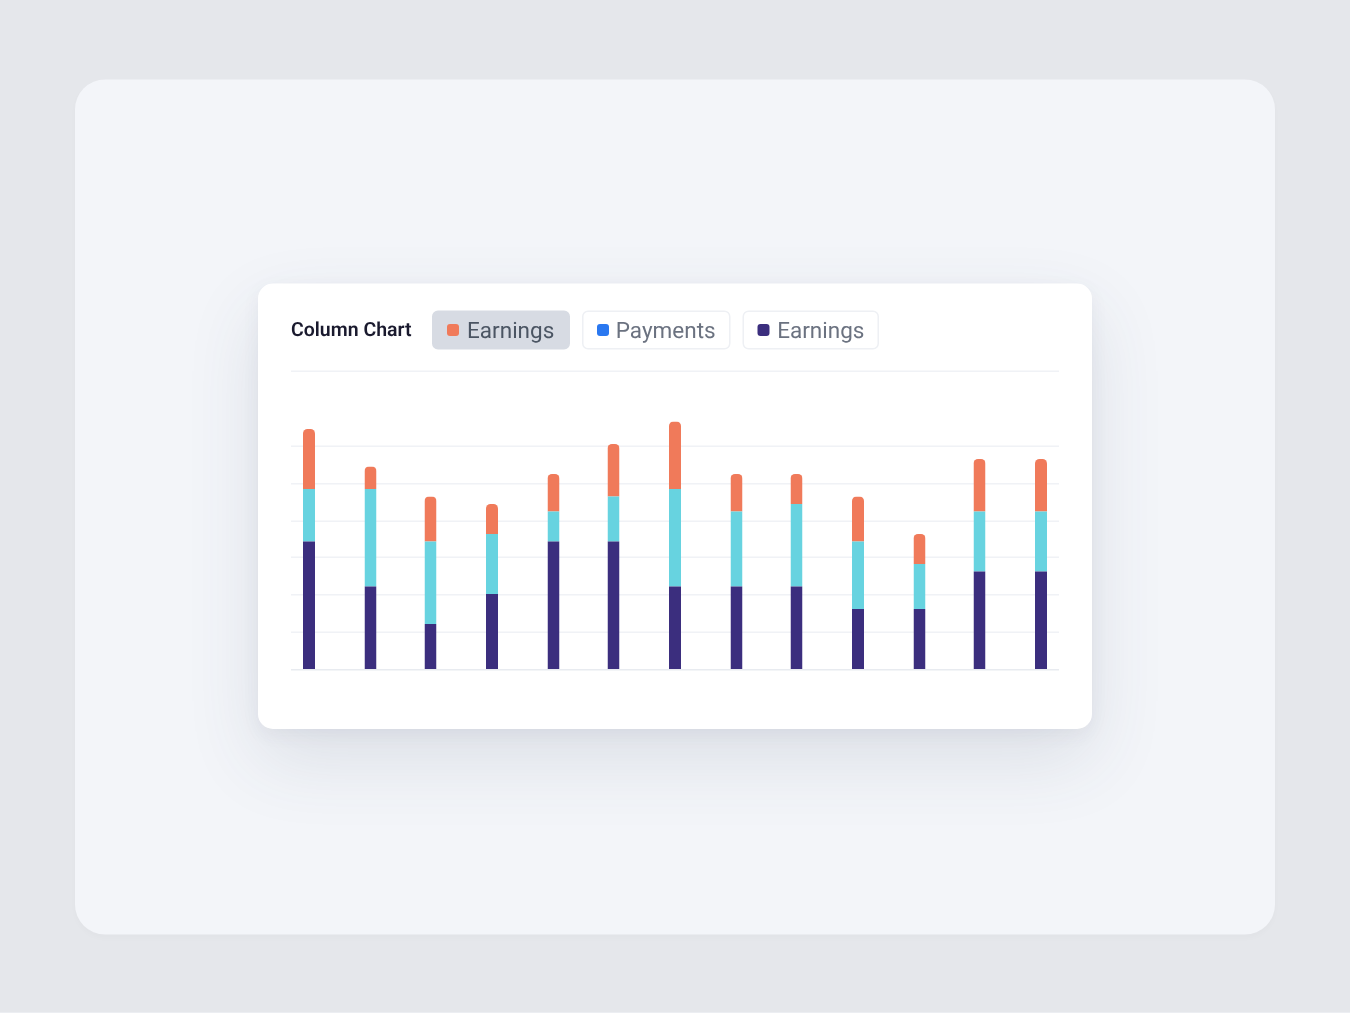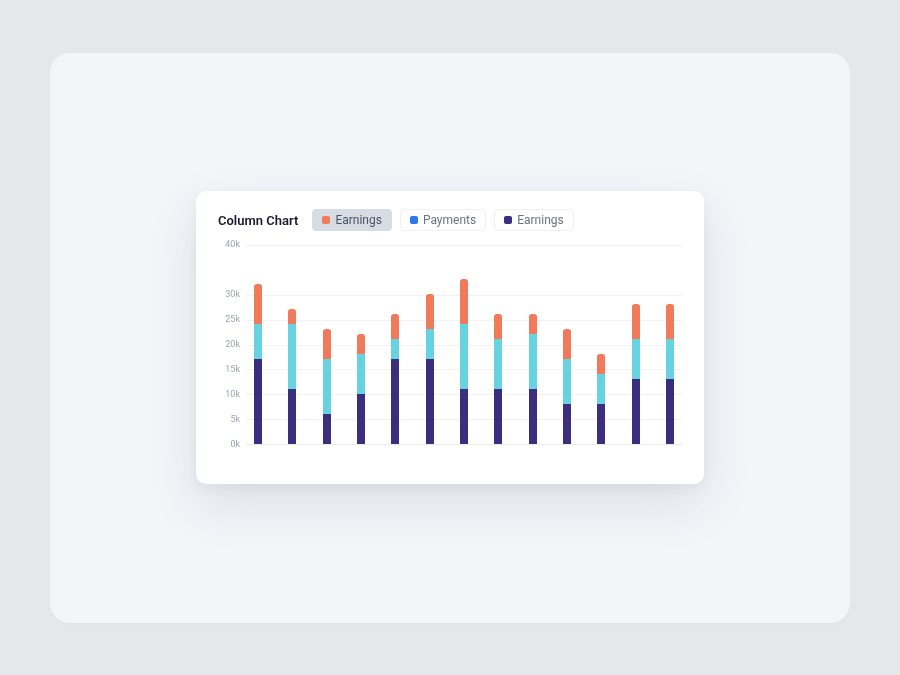--- a/index.html
+++ b/index.html
@@ -20,21 +20,21 @@
       width: 800px;
       height: 570px;
       background: #f3f5f9;
       border-radius: 20px;
       display: flex;
       align-items: center;
       justify-content: center;
       box-shadow: 0 2px 4px rgba(0,0,0,0.02);
     }
     .card {
-      width: 508px;
+      width: 556px;
       background: #ffffff;
       border-radius: 10px;
       padding: 18px 22px 14px 22px;
       box-shadow: 0 20px 50px rgba(60, 70, 100, 0.12), 0 4px 12px rgba(60, 70, 100, 0.06);
     }
     .card-header {
       display: flex;
       align-items: center;
       gap: 14px;
       margin-bottom: 14px;
@@ -48,21 +48,21 @@
       display: flex;
       gap: 8px;
     }
     .legend-item {
       display: flex;
       align-items: center;
       gap: 5px;
       padding: 3px 9px;
       border: 1px solid #eef0f4;
       border-radius: 4px;
-      font-size: 12px;
+      font-size: 15px;
       color: #6b7280;
       cursor: pointer;
     }
     .legend-item.active {
       background: #d7dbe3;
       border-color: #d7dbe3;
       color: #4b5563;
     }
     .legend-swatch {
       width: 8px;
@@ -161,30 +161,20 @@
             <span class="legend-swatch" style="background: rgb(42, 120, 240);"></span>
             <span>Payments</span>
           </div>
           <div class="legend-item">
             <span class="legend-swatch" style="background: rgb(59, 46, 126);"></span>
             <span>Earnings</span>
           </div>
         </div>
     </div>
     <div class="chart-body">
-      <div class="y-axis" id="y-axis" style="position: relative;">
-          <div class="y-tick" style="position: absolute; right: calc(100% - 22px); top: calc(0% - 5px);">40k</div>
-          <div class="y-tick" style="position: absolute; right: calc(100% - 22px); top: calc(25% - 5px);">30k</div>
-          <div class="y-tick" style="position: absolute; right: calc(100% - 22px); top: calc(37.5% - 5px);">25k</div>
-          <div class="y-tick" style="position: absolute; right: calc(100% - 22px); top: calc(50% - 5px);">20k</div>
-          <div class="y-tick" style="position: absolute; right: calc(100% - 22px); top: calc(62.5% - 5px);">15k</div>
-          <div class="y-tick" style="position: absolute; right: calc(100% - 22px); top: calc(75% - 5px);">10k</div>
-          <div class="y-tick" style="position: absolute; right: calc(100% - 22px); top: calc(87.5% - 5px);">5k</div>
-          <div class="y-tick" style="position: absolute; right: calc(100% - 22px); top: calc(100% - 5px);">0k</div>
-        </div>
       <div class="plot-area">
         <div class="gridlines" id="gridlines">
             <div class="gridline" style="position: absolute; left: 0px; right: 0px; top: 0%;"></div>
             <div class="gridline" style="position: absolute; left: 0px; right: 0px; top: 25%;"></div>
             <div class="gridline" style="position: absolute; left: 0px; right: 0px; top: 37.5%;"></div>
             <div class="gridline" style="position: absolute; left: 0px; right: 0px; top: 50%;"></div>
             <div class="gridline" style="position: absolute; left: 0px; right: 0px; top: 62.5%;"></div>
             <div class="gridline" style="position: absolute; left: 0px; right: 0px; top: 75%;"></div>
             <div class="gridline" style="position: absolute; left: 0px; right: 0px; top: 87.5%;"></div>
             <div class="gridline" style="position: absolute; left: 0px; right: 0px; top: 100%;"></div>

